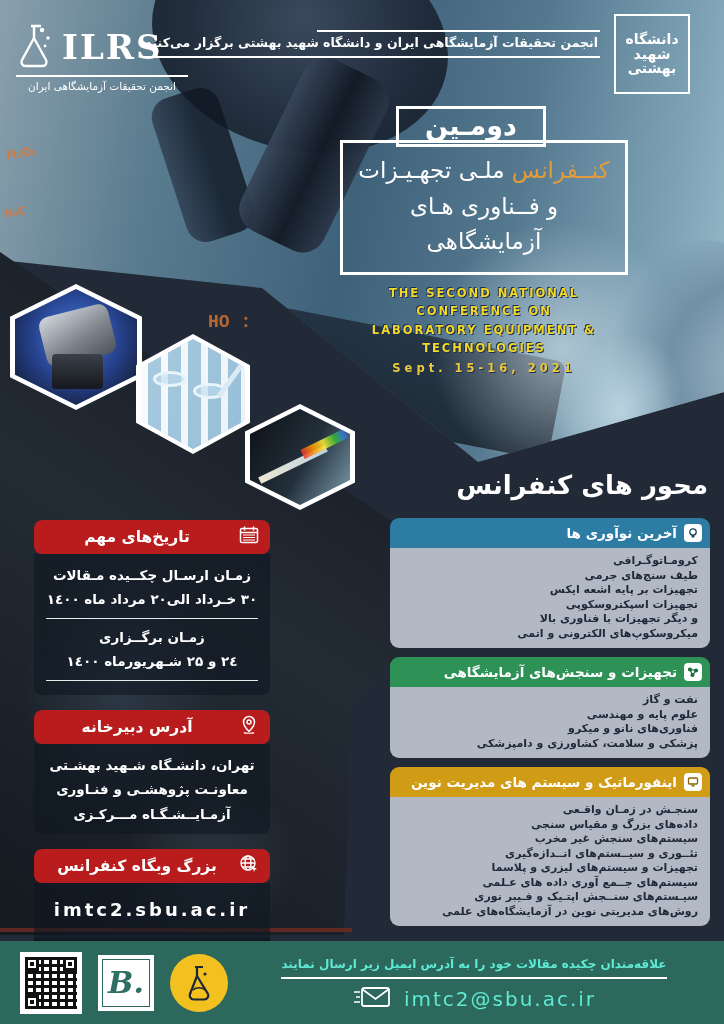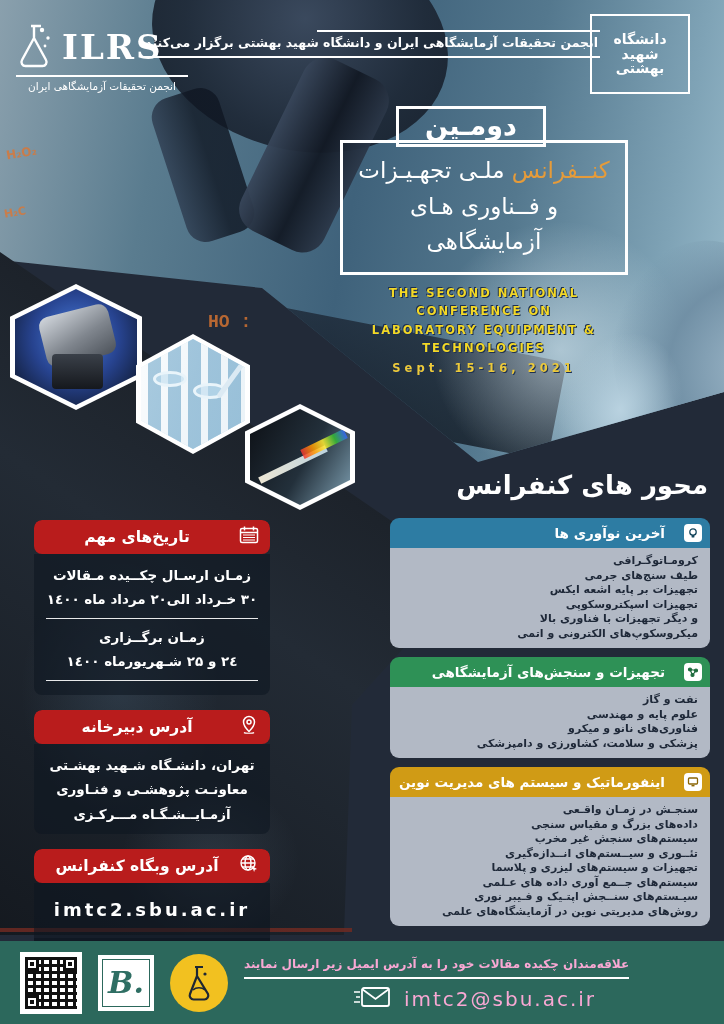--- a/index.html
+++ b/index.html
@@ -78,21 +78,21 @@
   .ilrs-line { height:2px; background:#fff; margin:3px 0 3px; }
   .ilrs-caption { font-size:10.5px; text-align:center; direction:rtl; }
 
   
   .banner { position:absolute; right:124px; top:30px; z-index:4; direction:rtl;
     color:#fff; font-size:12.5px; font-weight:bold; padding:5px 2px 6px;
     border-bottom:2px solid #fff; }
   .banner::before { content:""; position:absolute; top:0; right:0; width:62%; height:2px; background:#fff; }
 
   
-  .uni-logo { position:absolute; right:34px; top:14px; width:100px; height:80px; z-index:4;
+  .uni-logo { position:absolute; right:34px; top:14px; width:76px; height:80px; z-index:4;
     border:2.5px solid #fff; display:flex; align-items:center; justify-content:center;
     color:#fff; font-weight:bold; font-size:14px; line-height:1.05; text-align:center; direction:rtl; padding:3px; }
 
   
   .title-block { position:absolute; left:340px; top:106px; width:288px; z-index:3; color:#fff; }
   .ordinal-box { display:inline-block; margin-left:56px; border:3px solid #fff;
     padding:1px 26px 3px; font-size:27px; font-weight:bold; direction:rtl; position:relative; z-index:2; }
   .main-box { border:3px solid #fff; margin-top:-7px; padding:10px 10px 12px;
     direction:rtl; text-align:center; font-size:23px; font-weight:normal; line-height:1.55; }
   .w-accent { color:#e59b3a; }
@@ -100,21 +100,21 @@
     font-size:11.5px; letter-spacing:2px; line-height:1.6;
     text-shadow:1px 1px 0 #1d3050, -1px -1px 0 #1d3050; }
   .title-date { margin-top:4px; text-align:center; color:#ecc93a; font-weight:bold;
     font-size:11.5px; letter-spacing:4px; text-shadow:1px 1px 0 #1d3050; }
 
   
   .topics-heading { position:absolute; right:16px; top:470px; z-index:4; direction:rtl;
     color:#fff; font-size:26px; font-weight:bold; }
   .topics { position:absolute; right:14px; top:518px; width:320px; z-index:4; }
   .tbox { border-radius:9px; overflow:hidden; margin-bottom:9px; }
-  .tbox-header { height:30px; display:flex; align-items:center; gap:19px; padding:0 8px;
+  .tbox-header { height:30px; display:flex; align-items:center; gap:7px; padding:0 8px;
     direction:rtl; color:#fff; font-size:13.5px; font-weight:bold; }
   .icon-chip { width:18px; height:18px; background:#fff; border-radius:4px; flex:0 0 auto;
     display:flex; align-items:center; justify-content:center; }
   .tbox-body { background:#b2b9c5; padding:6px 12px 7px; direction:rtl; text-align:right;
     color:#1e2838; font-size:11px; font-weight:600; line-height:1.32; }
   .hdr-blue  { background:#2d7ca3; }
   .hdr-green { background:#2e9156; }
   .hdr-gold  { background:#d09b15; }
 
   
@@ -138,21 +138,21 @@
     background:repeating-linear-gradient(0deg,#111 0 3px,transparent 3px 7px),
                repeating-linear-gradient(90deg,#111 0 3px,transparent 3px 8px); }
   .finder { position:absolute; width:14px; height:14px; border:3px solid #111; background:#fff; }
   .finder::after { content:""; position:absolute; inset:2px; background:#111; }
   .f1 { left:0; top:0; } .f2 { right:0; top:0; } .f3 { left:0; bottom:0; }
   .b-logo { width:56px; height:56px; background:#fff; border:2px solid #fff; outline:1px solid #2c685c;
     outline-offset:-5px; display:flex; align-items:center; justify-content:center;
     font-family:"DejaVu Serif",serif; font-style:italic; font-weight:bold; font-size:30px; color:#2e6e63; }
   .flask-logo { width:58px; height:58px; border-radius:50%; background:#f2c120;
     display:flex; align-items:center; justify-content:center; }
-  .footer-right { margin-right:0; margin-left:0; flex:1; direction:rtl; color:#f9a8d4; text-align:left; }
+  .footer-right { margin-right:0; margin-left:0; flex:1; direction:rtl; color:#5eead4; text-align:center; }
   .footer-cta { font-size:12px; font-weight:bold; padding-bottom:6px; border-bottom:2px solid #fff;
     display:inline-block; }
   .footer-email-row { margin-top:6px; display:flex; align-items:center; justify-content:center;
     gap:12px; direction:ltr; }
   .footer-email { font-size:20px; font-weight:normal; letter-spacing:2px; }
 </style>
 </head>
 <body>
 
 <div class="poster">
@@ -342,21 +342,21 @@
     <div class="sbox">
       <div class="sbox-header">
         <span>
           <svg width="22" height="22" viewBox="0 0 22 22" fill="none" stroke="#fff" stroke-width="1.4">
             <circle cx="10" cy="10" r="7"></circle>
             <ellipse cx="10" cy="10" rx="3" ry="7"></ellipse>
             <path d="M3 10h14 M4.2 6h11.6 M4.2 14h11.6"></path>
             <path d="M14 13l5 3-2.2.7-.7 2.2z" fill="#fff" stroke="none"></path>
           </svg>
         </span>
-        <span class="title-mid">آدرس وبگاه کنفرانس</span>
+        <span class="title-mid">بزرگ وبگاه کنفرانس</span>
       </div>
       <div class="sbox-body">
         <div class="url-text">imtc2.sbu.ac.ir</div>
       </div>
       <div class="sbox-note">این رویداد به صورت مجازی برگزار خواهد شد</div>
     </div>
   </div>
 
   <div class="footer-bar">
     <div class="qr">

